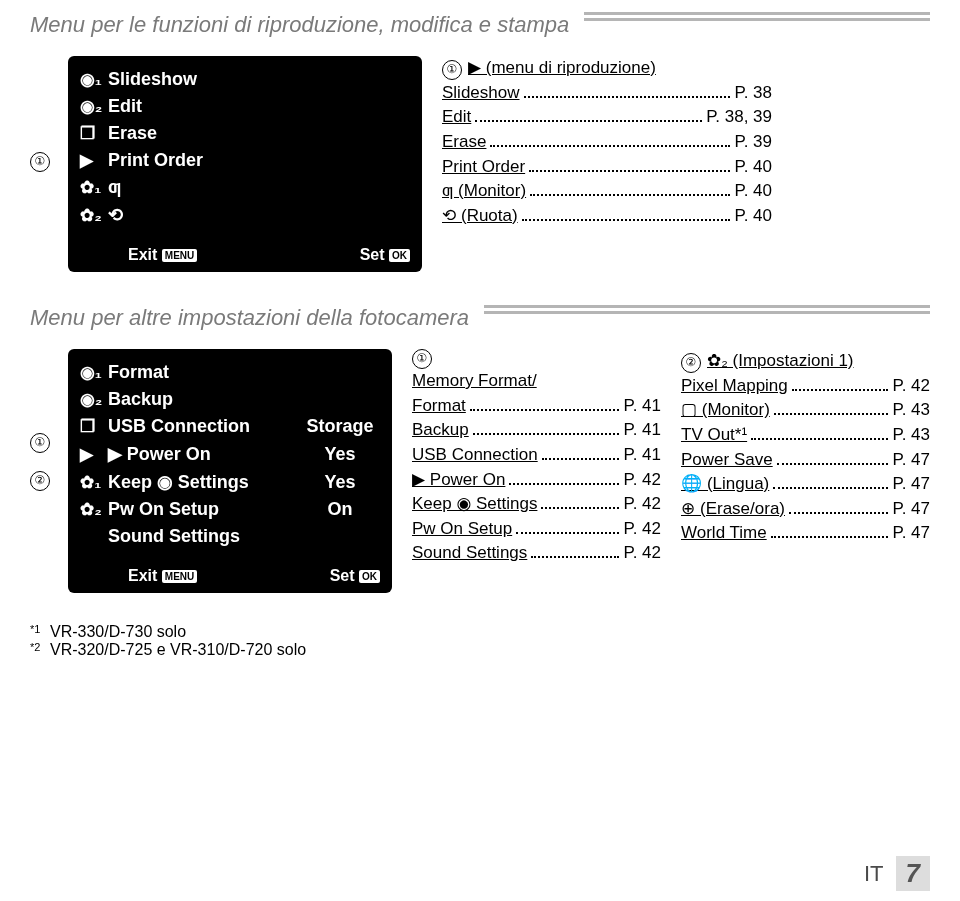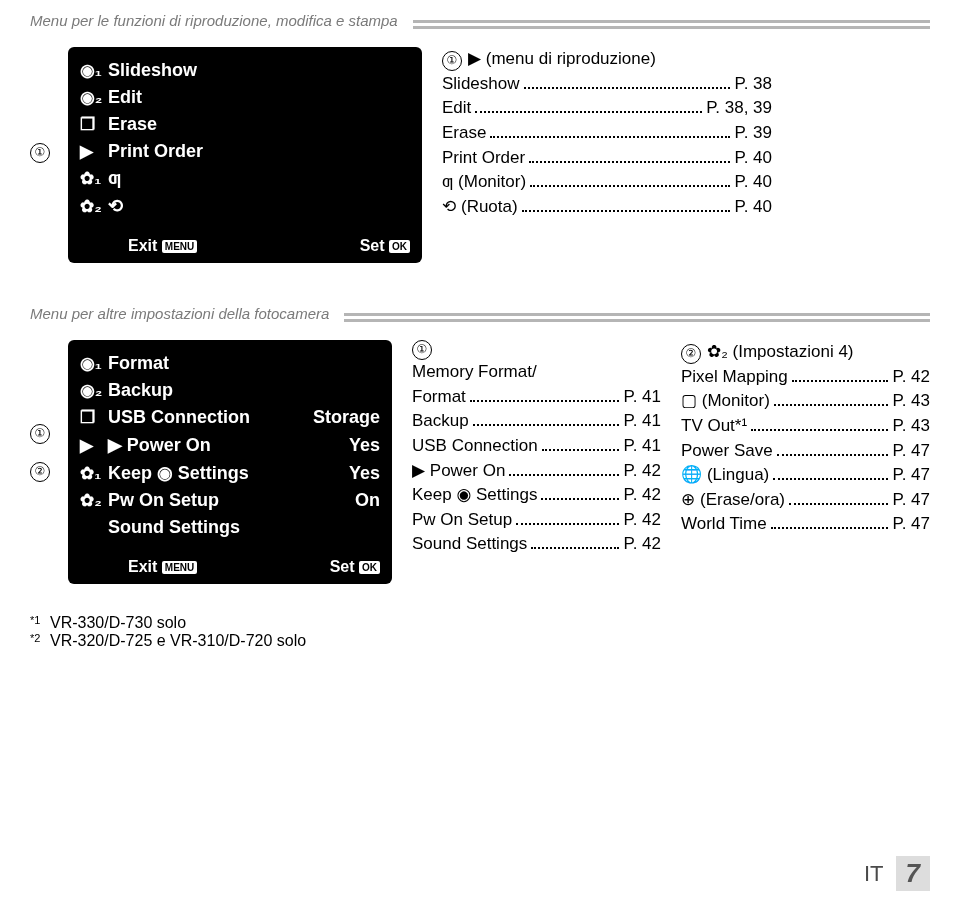--- a/index.html
+++ b/index.html
@@ -11,25 +11,25 @@
     height: 901px;
     position: relative;
     overflow: hidden;
   }
   .page {
     padding: 0 30px;
   }
   .section-title {
     color: #7a7a7a;
     font-style: italic;
-    font-size: 15px;
+    font-size: 22px;
     font-weight: 500;
     margin: 12px 0 18px 0;
     display: flex;
-    align-items: flex-end;
+    align-items: flex-start;
   }
   .title-rule {
     flex: 1;
     margin-left: 15px;
     display: flex;
     flex-direction: column;
     gap: 3px;
   }
   .title-rule .line {
     height: 3px;
@@ -54,21 +54,21 @@
     font-weight: bold;
     font-size: 18px;
     padding: 3px 0;
   }
   .menu-icon {
     width: 28px;
     font-size: 17px;
     text-align: left;
   }
   .menu-label { flex: 1; }
-  .menu-value { width: 80px; text-align: right; font-weight: bold; }
+  .menu-value { width: 80px; text-align: center; font-weight: bold; }
   .menu-footer {
     display: flex;
     justify-content: space-between;
     font-weight: bold;
     font-size: 16px;
     margin-top: 17px;
     margin-left: 48px;
   }
   .mbtn {
     display: inline-block;
@@ -83,21 +83,21 @@
   .index-col {
     font-size: 17px;
     color: #000;
     line-height: 1.45;
     flex: 1;
   }
   .index-line {
     display: flex;
     align-items: baseline;
   }
-  .index-text { white-space: nowrap; }
+  .index-text { white-space: nowrap; text-decoration: underline; }
   .dots {
     flex: 1;
     border-bottom: 2px dotted #000;
     margin: 0 4px 4px 4px;
     min-width: 10px;
   }
   .index-page { white-space: nowrap; }
   .side-callout {
     width: 18px;
     font-size: 17px;
@@ -224,21 +224,21 @@
           <span class="index-page">P. 40</span>
         </div>
       <div class="index-line">
           <span class="index-text">⟲ (Ruota)</span>
           <span class="dots"></span>
           <span class="index-page">P. 40</span>
         </div>
     </div>
   </div>
 
-  <div class="section-title" style="margin-top:42px">
+  <div class="section-title" style="margin-top:33px">
     <span>Menu per altre impostazioni della fotocamera</span>
     <div class="title-rule">
         <div class="line"></div>
         <div class="line"></div>
       </div>
   </div>
 
   <div class="row-group">
     <div class="side-callout side-callout2">
       <span class="ci">①</span><br><br>
@@ -327,21 +327,21 @@
       <div class="index-line">
           <span class="index-text">Sound Settings</span>
           <span class="dots"></span>
           <span class="index-page">P. 42</span>
         </div>
     </div>
 
     <div class="index-col" style="max-width:260px">
       <div class="index-line">
           <span class="ci" style="margin-right:6px">②</span> 
-          <span class="index-text">✿₂ (Impostazioni 4)</span>
+          <span class="index-text">✿₂ (Impostazioni 1)</span>
         </div>
       <div class="index-line">
           <span class="index-text">Pixel Mapping</span>
           <span class="dots"></span>
           <span class="index-page">P. 42</span>
         </div>
       <div class="index-line">
           <span class="index-text">▢ (Monitor)</span>
           <span class="dots"></span>
           <span class="index-page">P. 43</span>

